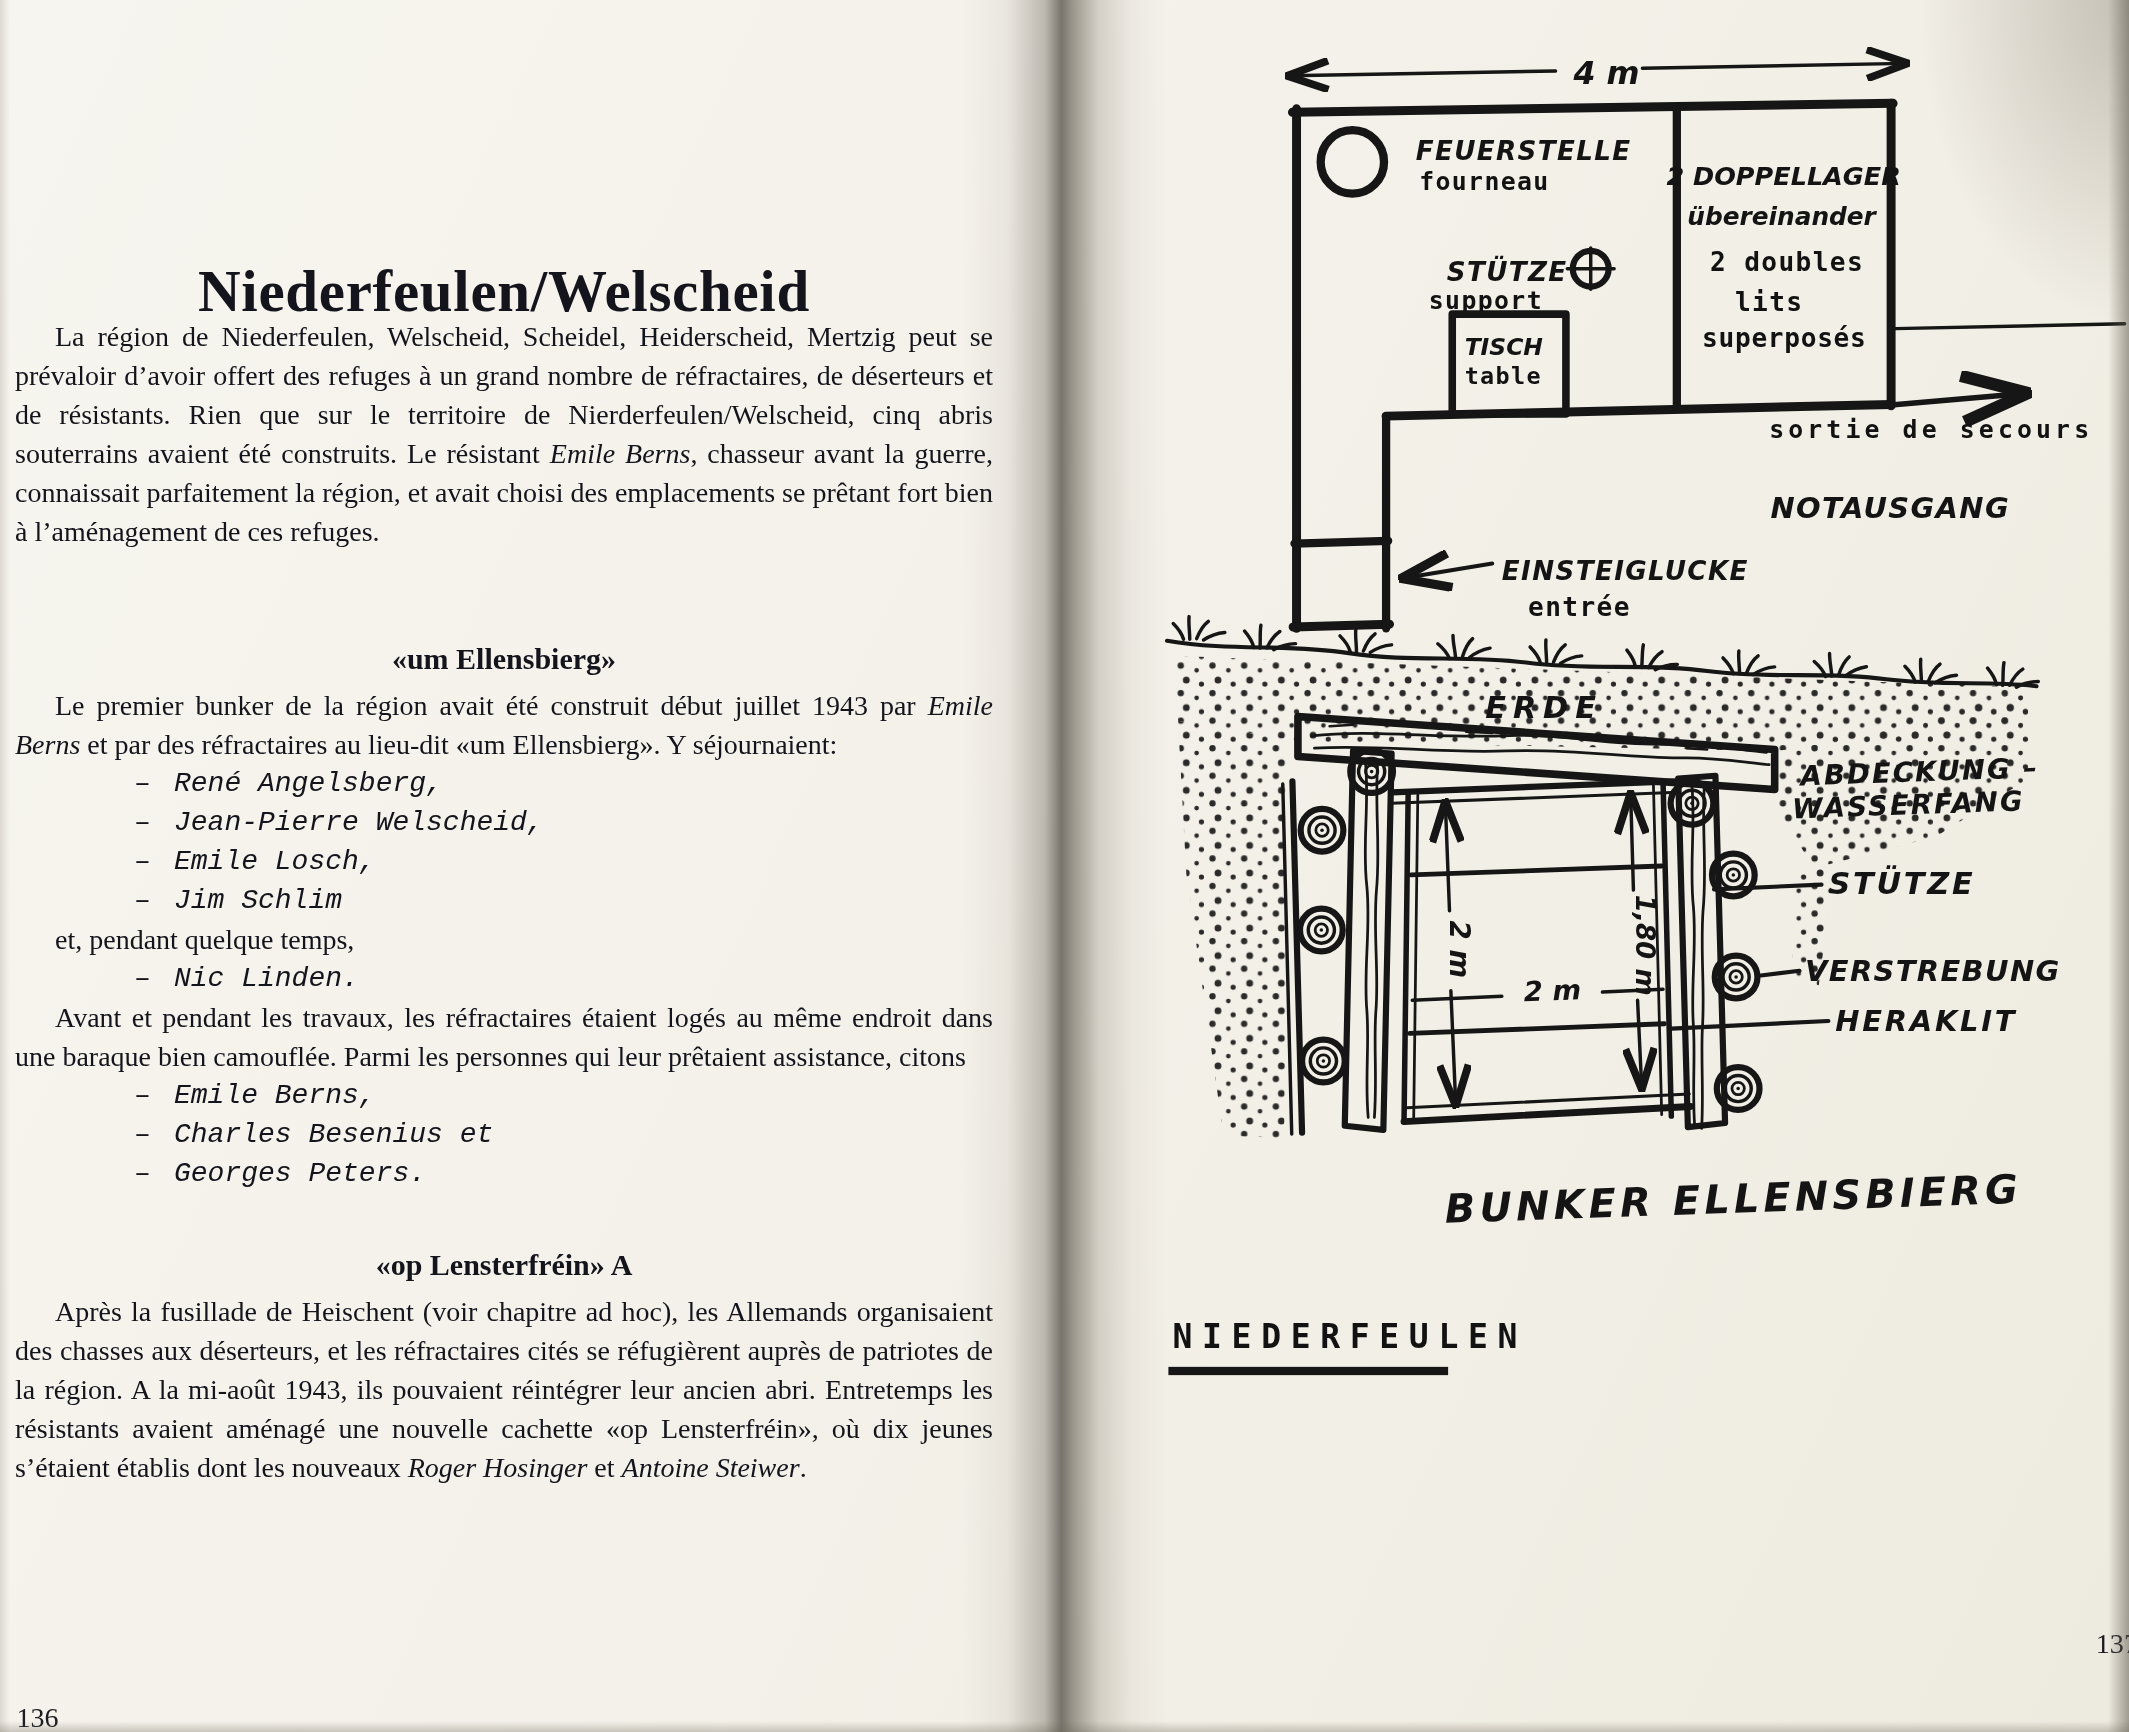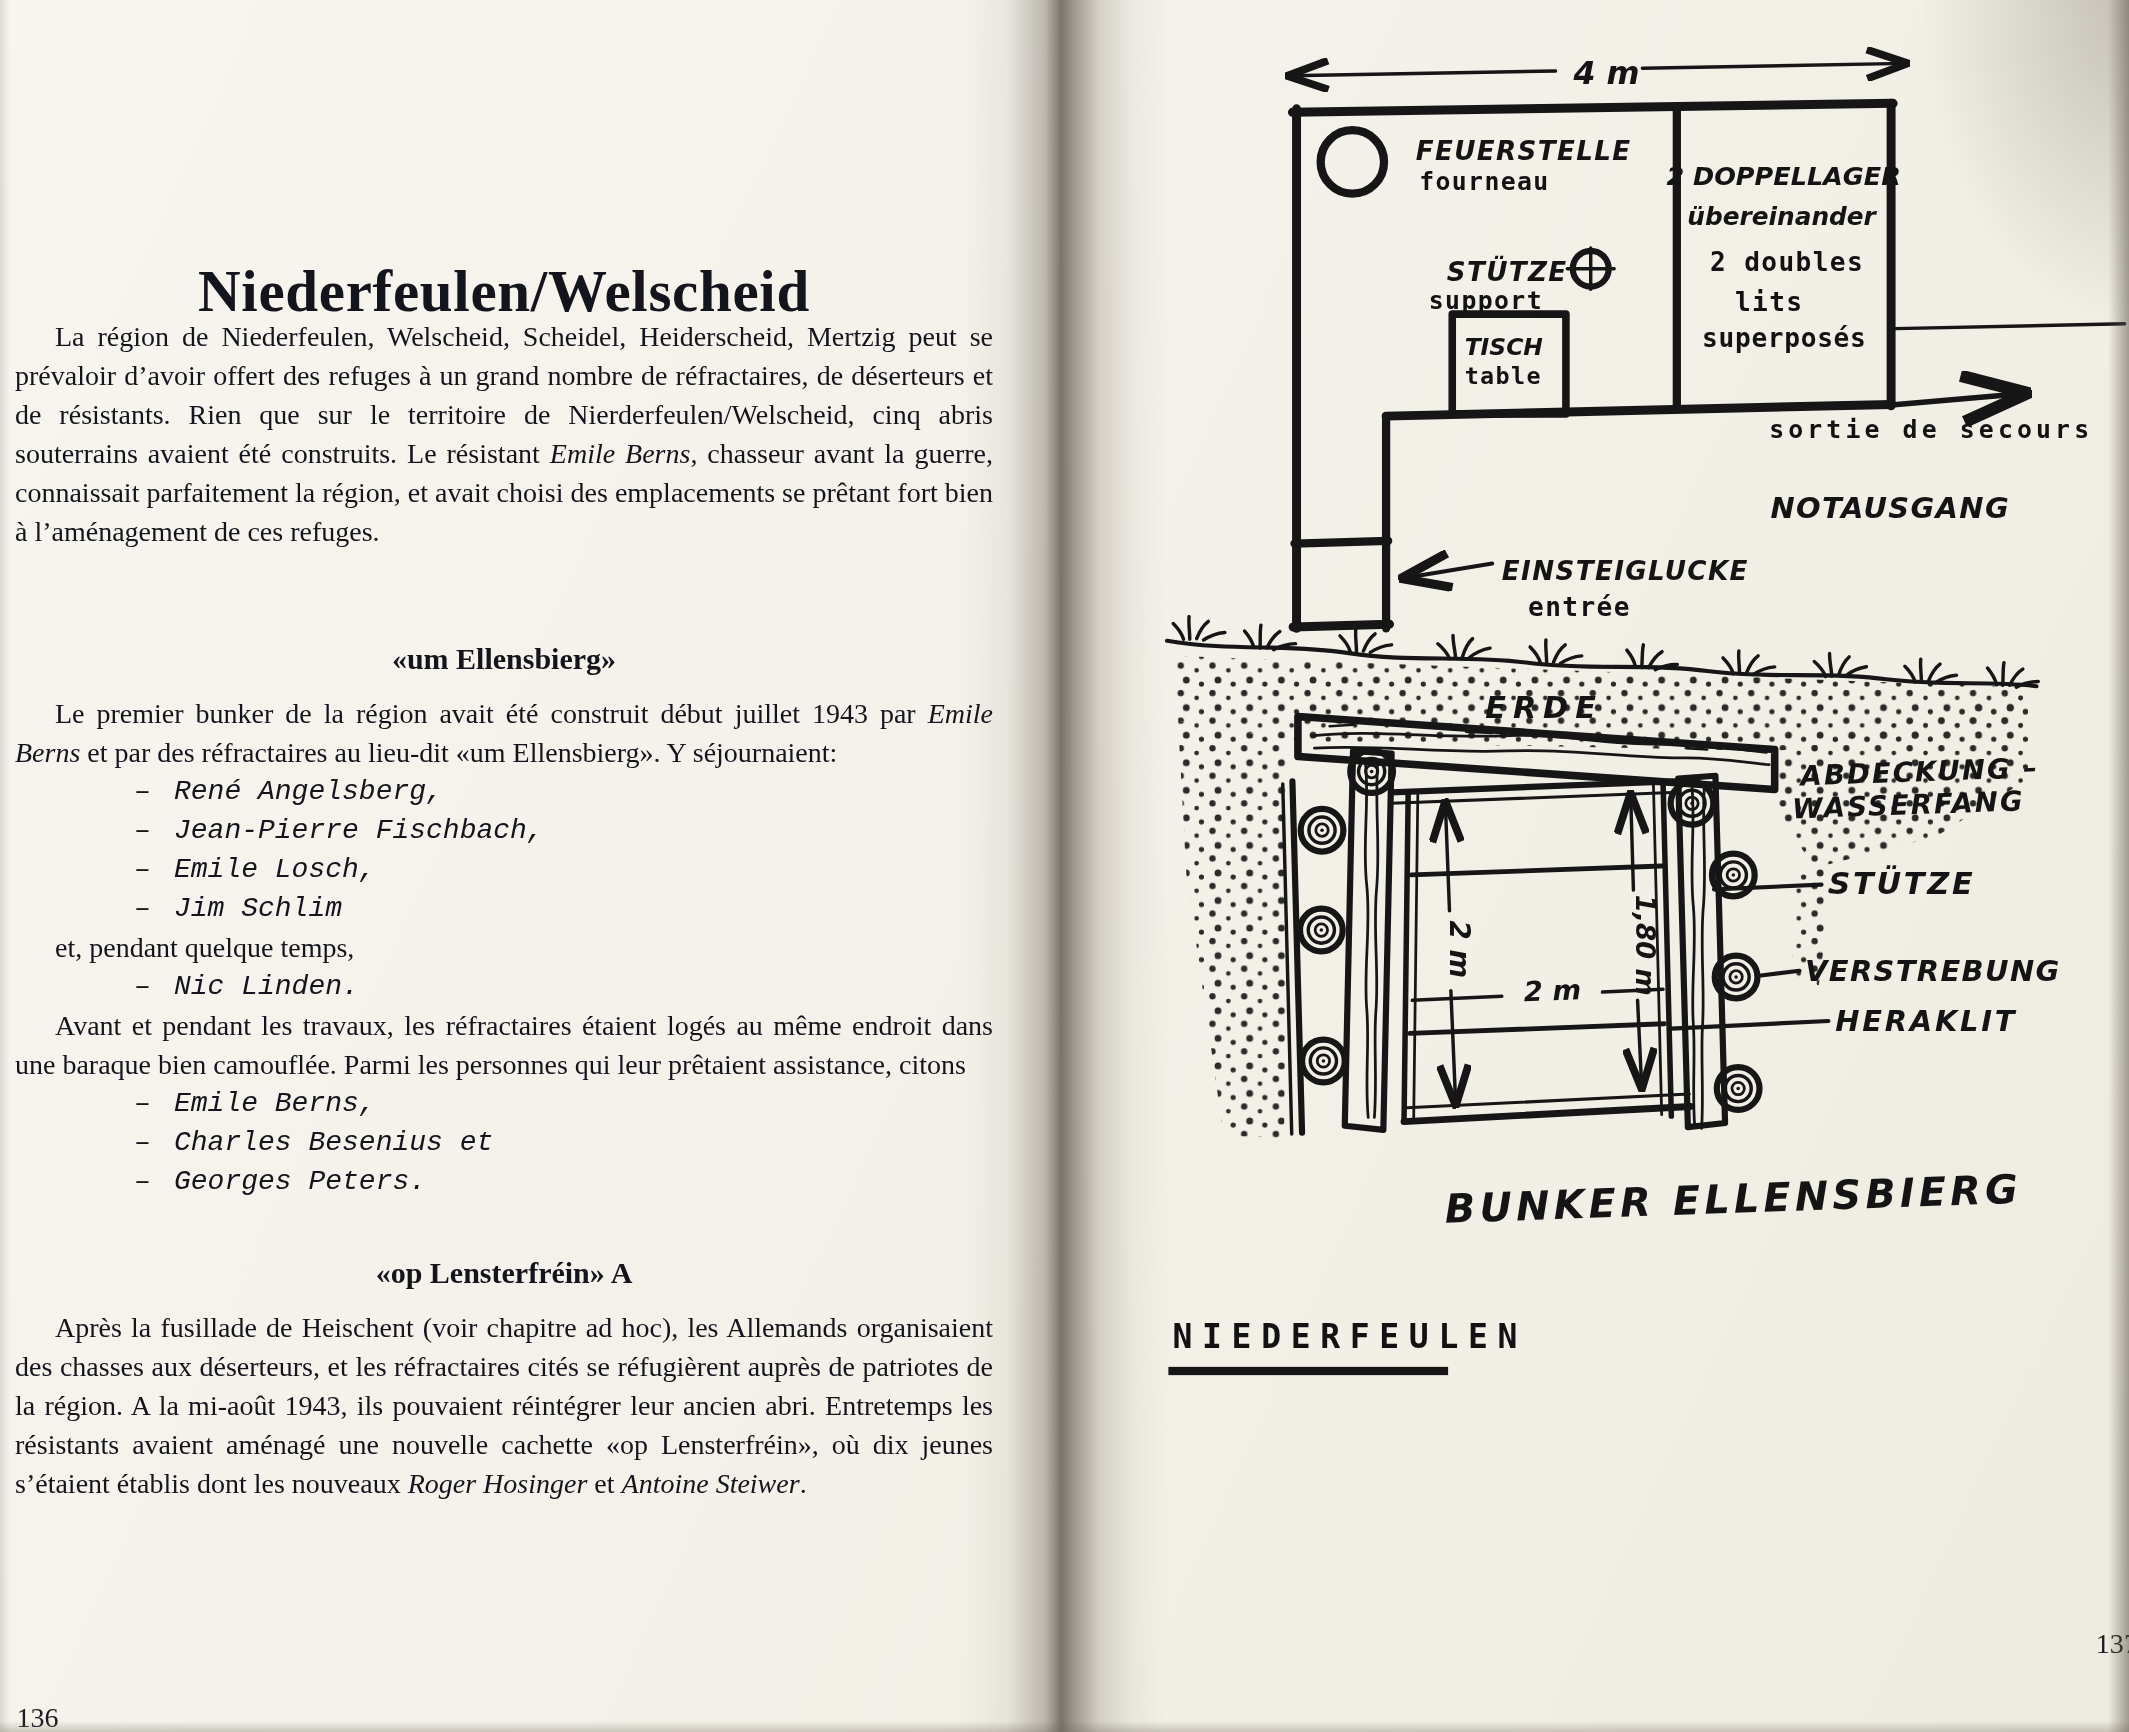--- a/index.html
+++ b/index.html
@@ -5,21 +5,21 @@
 <style>
   html,body{margin:0;padding:0;background:#c9c5ba;}
   #scan{position:relative;width:2129px;height:1732px;overflow:hidden;
         background:linear-gradient(115deg,#f7f5ef 0%,#f4f1ea 45%,#f1eee5 75%,#edeadf 100%);}
   
   .page-left{position:absolute;left:15px;top:266px;width:978px;color:#14141c;
              font-family:"Liberation Serif",serif;font-size:28px;line-height:39px;}
   .title{font-size:59px;line-height:51px;font-weight:bold;text-align:center;margin:0;letter-spacing:0.7px;}
   .page-left p{margin:0;text-align:justify;text-indent:40px;}
   .p1{margin-top:101px;}
-  .h-center{font-size:30px;font-weight:bold;text-align:center;margin:16px;}
+  .h-center{font-size:30px;font-weight:bold;text-align:center;margin:8px;}
   .h1gap{margin-top:88px;}
   .h2gap{margin-top:52px;}
   .pgap{margin-top:36px;}
   .p2{margin-top:32px;}
   .p4{margin-top:40px;}
   .namelist{margin:0;}
   .li{padding-left:119px;font-family:Liberation Mono, monospace;}
   .dash{display:inline-block;width:40px;}
   .nm{font-style:italic;}
   .flush{margin:0;text-align:left;text-indent:0;}
@@ -54,21 +54,21 @@
     <h1 class="title">Niederfeulen/Welscheid</h1>
 
     <p class="p1">La région de Niederfeulen, Welscheid, Scheidel, Heiderscheid, Mertzig peut se prévaloir d’avoir offert des refuges à un grand nombre de réfractaires, de déserteurs et de résistants. Rien que sur le territoire de Nierderfeulen/Welscheid, cinq abris souterrains avaient été construits. Le résistant <i>Emile Berns</i>, chasseur avant la guerre, connaissait parfaitement la région, et avait choisi des emplacements se prêtant fort bien à l’aménagement de ces refuges.</p>
 
     <h2 class="h-center h1gap">«um Ellensbierg»</h2>
 
     <p class="p2">Le premier bunker de la région avait été construit début juillet 1943 par <i>Emile Berns</i> et par des réfractaires au lieu-dit «um Ellensbierg». Y séjournaient:</p>
 
     <div class="namelist">
       <div class="li"><span class="dash">–</span><span class="nm">René Angelsberg,</span></div>
-      <div class="li"><span class="dash">–</span><span class="nm">Jean-Pierre Fischbach,</span></div>
+      <div class="li"><span class="dash">–</span><span class="nm">Jean-Pierre Welscheid,</span></div>
       <div class="li"><span class="dash">–</span><span class="nm">Emile Losch,</span></div>
       <div class="li"><span class="dash">–</span><span class="nm">Jim Schlim</span></div>
     </div>
     <p class="flush">et, pendant quelque temps,</p>
     <div class="namelist">
       <div class="li"><span class="dash">–</span><span class="nm">Nic Linden.</span></div>
     </div>
 
     <p class="pgap">Avant et pendant les travaux, les réfractaires étaient logés au même endroit dans une baraque bien camouflée. Parmi les personnes qui leur prêtaient assistance, citons</p>
 

